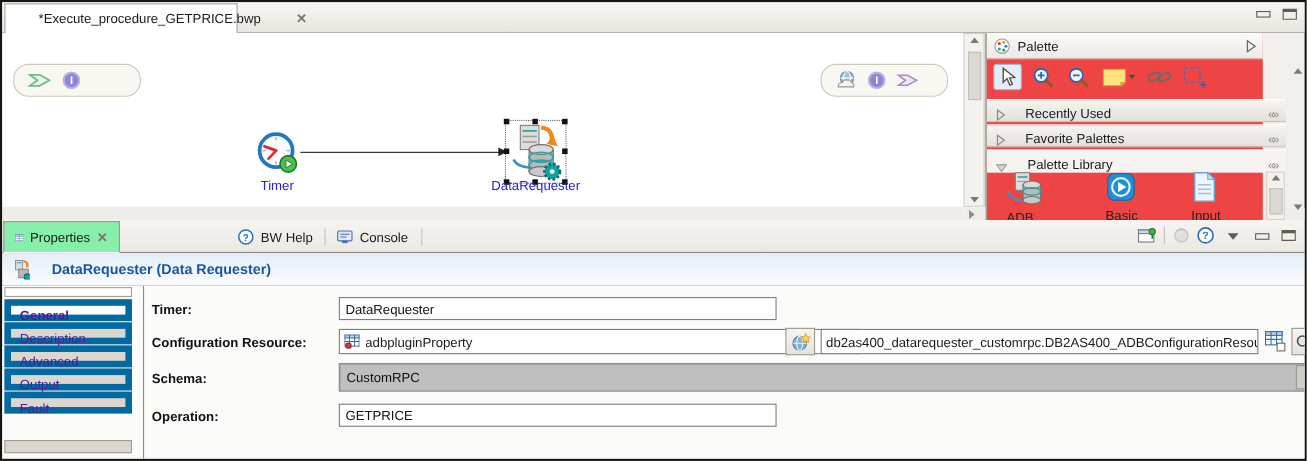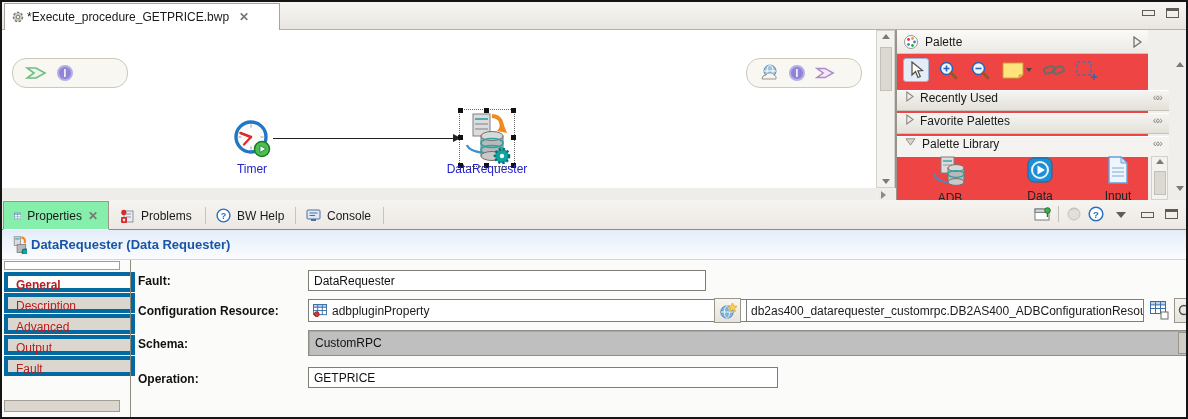--- a/index.html
+++ b/index.html
@@ -1,21 +1,21 @@
 <!DOCTYPE html>
 <html><head>
 <meta charset="utf-8">
 <style>
   *{margin:0;padding:0;box-sizing:border-box}
   body{font-family:"Liberation Sans",sans-serif;font-size:12px;color:#1a1a1a;background:#fff}
   #app{position:relative;width:1188px;height:419px;border:2px solid #151515;background:#f1efeb;overflow:hidden}
   .abs{position:absolute}
   
   .etabbar{left:0;top:0;width:1184px;height:28px;background:linear-gradient(#f8f6f3,#e9e6e0);border-bottom:1px solid #b6b2aa}
-  .etab{left:2px;top:1px;width:276px;height:27px;background:#fff;border:1px solid #a8a49b;border-bottom:none;display:flex;align-items:center;gap:2px;padding:0 6px}
+  .etab{left:2px;top:1px;width:212px;height:27px;background:#fff;border:1px solid #a8a49b;border-bottom:none;display:flex;align-items:center;gap:24px;padding:0 6px}
   .etab .close{color:#7a776f;font-weight:bold;font-size:12px;margin-left:8px;cursor:default}
   .winbtn{width:13px;height:10px;border:1px solid #5f5c55}
   
   .canvas{left:0;top:28px;width:894px;height:158px;background:#fff;overflow:hidden;border-right:1px solid #98948b}
   .proc{left:124px;top:8px;width:618px;height:154px;border:2px solid #c9ad3a;background:#fff;border-radius:2px}
   .prochdr{height:22px;background:linear-gradient(#fdf9c8,#f2d977);border-bottom:1px solid #c9ad3a;display:flex;align-items:center;padding:0 4px}
   .prochdr .ttl{flex:1;text-align:center;font-size:12px;color:#222}
   .btn-group{height:30px;border:1px solid #ccc9ba;border-radius:14px;background:#f8f7f1;display:flex;align-items:center;gap:10px;padding:0 12px}
   .infoball{width:16px;height:16px;border-radius:50%;background:#8f84d8;border:2px solid #b6aee4;color:#fff;font-weight:bold;font-size:10px;display:flex;align-items:center;justify-content:center}
   .actlabel{color:#2323cf;font-size:12px;text-align:center}
@@ -24,33 +24,33 @@
   .thumb{width:12px;background:#dcd9d3;border:1px solid #c3c0b8}
   .tri-up{width:0;height:0;border-left:4px solid transparent;border-right:4px solid transparent;border-bottom:5px solid #7d7a72}
   .tri-dn{width:0;height:0;border-left:4px solid transparent;border-right:4px solid transparent;border-top:5px solid #7d7a72}
   .tri-r{width:0;height:0;border-top:4px solid transparent;border-bottom:4px solid transparent;border-left:5px solid #8d8a82}
   
   .palette{left:895px;top:28px;width:251px;height:170px;background:#ef4444}
   .palhdr{height:24px;border-bottom:1px solid #c9c5bd;display:flex;align-items:center;gap:6px;padding:0 6px;background:linear-gradient(#fbfaf8,#eceae5)}
   .paltool{height:32px;display:flex;align-items:center;gap:6px;padding:0 6px}
   .ptbtn{width:26px;height:24px;display:flex;align-items:center;justify-content:center;border-radius:3px}
   .ptbtn.sel{border:1px solid #9fb6d4;background:#e3ecf7}
-  .psec{height:21px;background:linear-gradient(#f5f4f1,#e4e1da);border-top:1px solid #fff;border-bottom:1px solid #c6c2b9;display:flex;align-items:flex-start;gap:6px;padding:0 8px;width:272px}
+  .psec{height:21px;background:linear-gradient(#f5f4f1,#e4e1da);border-top:1px solid #fff;border-bottom:1px solid #c6c2b9;display:flex;align-items:flex-end;gap:18px;padding:0 8px;width:272px}
   .psec .pin{margin-left:auto;color:#8d8a82;font-size:11px;letter-spacing:-2px}
-  .pitem{position:absolute;text-align:center;width:70px}
+  .pitem{position:absolute;text-align:left;width:70px}
   .pitem .plabel{font-size:12px;color:#222;margin-top:2px}
   
   .btabbar{left:0;top:198px;width:1184px;height:30px;background:linear-gradient(#f6f4f1,#ece9e3);border-bottom:1px solid #8e8a80}
   .btab{position:absolute;top:1px;height:29px;display:flex;align-items:center;gap:6px;padding:0 10px}
   .btab.active{background:#86efac;border:1px solid #9b968c;border-bottom:1px solid #fff}
   .btab .sep{position:absolute;right:0;top:6px;bottom:6px;width:1px;background:#c8c4bb}
-  .phead{left:0;top:228px;width:1184px;height:30px;background:linear-gradient(#e3edf8,#fbfcfe);border-bottom:1px solid #cdd9e6;display:flex;align-items:center;gap:4px;padding:0 8px}
+  .phead{left:0;top:228px;width:1184px;height:30px;background:linear-gradient(#e3edf8,#fbfcfe);border-bottom:1px solid #cdd9e6;display:flex;align-items:center;gap:20px;padding:0 8px}
   .phead .t{font-weight:bold;font-size:13px;color:#1a55a5}
   .pcontent{left:0;top:258px;width:1184px;height:157px;background:#fbfbfa}
-  .side-tab{width:131px;height:20px;line-height:19px;padding-left:8px;background:#dbd7ce;border:4px solid #0369a1;margin-bottom:1px;color:#b91c1c}
+  .side-tab{width:116px;height:20px;line-height:19px;padding-left:8px;background:#dbd7ce;border:6px solid #0369a1;margin-bottom:1px;color:#4c1d95}
   .side-tab.active{background:#fdfdfc;font-weight:bold}
   .flabel{font-weight:bold;color:#111}
   .tinput{border:1px solid #7f7d77;background:#fff;height:21px;font-family:"Liberation Sans",sans-serif;font-size:12px;padding:0 5px;color:#111}
   .combo{border:1px solid #7f7d77;background:#fff;display:flex;align-items:center;gap:5px;padding-left:4px}
   .combo .dd{margin-left:auto;width:19px;align-self:stretch;background:linear-gradient(#f4f2ee,#dcd9d2);border-left:1px solid #b5b1a8;display:flex;align-items:center;justify-content:center}
   .disabledf{background:#bfbfbf;border:1px solid #8f8d88;box-shadow:inset 1px 1px 0 #a8a8a8;display:flex;align-items:center;padding:0 6px;color:#111}
   .sqbtn{border:1px solid #9a968c;background:linear-gradient(#f7f5f1,#e6e3dc);display:flex;align-items:center;justify-content:center}
 </style>
 </head>
 <body>
@@ -239,21 +239,21 @@
         <ellipse cx="23" cy="26" rx="8" ry="3.4" fill="#c9c9c9" stroke="#707070"></ellipse>
       </svg>
       <div class="plabel">ADB</div>
     </div>
     <div class="pitem" style="left:108px;top:126px">
       <svg width="28" height="28" viewBox="0 0 28 28">
         <rect x="2" y="2" width="24" height="24" rx="6" fill="#1e8fd5" stroke="#1565a0"></rect>
         <circle cx="14" cy="14" r="8" fill="none" stroke="#eaf4fc" stroke-width="2"></circle>
         <polygon points="11.5,9.5 11.5,18.5 19,14" fill="#fff"></polygon>
       </svg>
-      <div class="plabel">Data</div>
+      <div class="plabel">Basic</div>
     </div>
     <div class="pitem" style="left:186px;top:126px">
       <svg width="24" height="28" viewBox="0 0 24 28">
         <path d="M3,1 h12 l6,6 v20 h-18 z" fill="#eef5fd" stroke="#6a9fd8" stroke-width="1.4"></path>
         <path d="M15,1 l6,6 h-6 z" fill="#cfe2f6" stroke="#6a9fd8"></path>
         <line x1="6" y1="12" x2="18" y2="12" stroke="#9cc0e6" stroke-width="1.4"></line>
         <line x1="6" y1="16" x2="18" y2="16" stroke="#9cc0e6" stroke-width="1.4"></line>
         <line x1="6" y1="20" x2="18" y2="20" stroke="#9cc0e6" stroke-width="1.4"></line>
       </svg>
       <div class="plabel">Input</div>
@@ -272,32 +272,20 @@
   <div class="abs btabbar"></div>
   <div class="abs btab active" style="left:1px;top:199px;width:106px">
     <svg width="14" height="12" viewBox="0 0 15 13">
       <rect x="0.5" y="0.5" width="14" height="12" fill="#fff" stroke="#5a7fa8"></rect>
       <rect x="0.5" y="0.5" width="14" height="3.5" fill="#c6d8ee" stroke="#5a7fa8"></rect>
       <line x1="7.5" y1="0.5" x2="7.5" y2="12.5" stroke="#5a7fa8"></line>
       <line x1="0.5" y1="8" x2="14.5" y2="8" stroke="#5a7fa8"></line>
     </svg>
     <span>Properties</span>
     <span style="color:#7a776f;font-weight:bold">✕</span>
-  </div>
-  <div class="abs btab" style="left:108px;top:199px;width:96px">
-    <svg width="15" height="14" viewBox="0 0 15 14">
-      <rect x="4" y="2" width="9" height="11" fill="#e9ecf1" stroke="#8a93a2"></rect>
-      <line x1="6" y1="5" x2="11" y2="5" stroke="#8a93a2"></line>
-      <line x1="6" y1="8" x2="11" y2="8" stroke="#8a93a2"></line>
-      <circle cx="3.8" cy="3.4" r="2.6" fill="#d62c2c"></circle>
-      <rect x="1" y="8" width="6" height="6" fill="#d62c2c" rx="1"></rect>
-      <path d="M3,10 l2,2 m0,-2 l-2,2" stroke="#fff" stroke-width="1.1"></path>
-    </svg>
-    <span>Problems</span>
-    <span class="sep"></span>
   </div>
   <div class="abs btab" style="left:204px;top:199px;width:90px">
     <svg width="15" height="15" viewBox="0 0 15 15">
       <circle cx="7.5" cy="7.5" r="6.4" fill="#fff" stroke="#2a6fc0" stroke-width="1.4"></circle>
       <text x="7.5" y="10.8" text-anchor="middle" font-size="9" font-weight="bold" fill="#2a6fc0" font-family="Liberation Sans, sans-serif">?</text>
     </svg>
     <span>BW Help</span>
     <span class="sep"></span>
   </div>
   <div class="abs btab" style="left:294px;top:199px;width:88px">
@@ -346,21 +334,21 @@
   <div class="abs" style="left:2px;top:270px">
     <div class="side-tab active">General</div>
     <div class="side-tab">Description</div>
     <div class="side-tab">Advanced</div>
     <div class="side-tab">Output</div>
     <div class="side-tab">Fault</div>
   </div>
   <div class="abs" style="left:2px;top:398px;width:116px;height:12px;background:#dbd7ce;border:1px solid #a39e93"></div>
   <div class="abs" style="left:128px;top:258px;width:1px;height:157px;background:#8e8a80"></div>
 
-  <div class="abs flabel" style="left:136px;top:272px">Fault:</div>
+  <div class="abs flabel" style="left:136px;top:272px">Timer:</div>
   <input class="abs tinput" style="left: 306px; top: 268px; width: 398px;" value="DataRequester">
 
   <div class="abs flabel" style="left:136px;top:302px">Configuration Resource:</div>
   <div class="abs combo" style="left:306px;top:297px;width:474px;height:23px">
     <svg width="14" height="13" viewBox="0 0 15 14">
       <rect x="0.5" y="0.5" width="14" height="11" fill="#fff" stroke="#3a6ea5"></rect>
       <rect x="0.5" y="0.5" width="14" height="3" fill="#bcd2ec" stroke="#3a6ea5"></rect>
       <line x1="5" y1="0.5" x2="5" y2="11.5" stroke="#3a6ea5"></line>
       <line x1="10" y1="0.5" x2="10" y2="11.5" stroke="#3a6ea5"></line>
       <line x1="0.5" y1="7" x2="14.5" y2="7" stroke="#3a6ea5"></line>
@@ -397,15 +385,15 @@
     </svg>
   </div>
 
   <div class="abs flabel" style="left:136px;top:335px">Schema:</div>
   <div class="abs disabledf" style="left:306px;top:328px;width:1004px;height:26px">
     <span>CustomRPC</span>
   </div>
   <div class="abs" style="left:1176px;top:330px;width:14px;height:22px;background:#cfcdc8;border:1px solid #9a968c"></div>
 
   <div class="abs flabel" style="left:136px;top:370px">Operation:</div>
-  <input class="abs tinput" style="left: 306px; top: 365px; width: 470px;" value="GETPRICE">
+  <input class="abs tinput" style="left: 306px; top: 365px; width: 398px;" value="GETPRICE">
 
 </div>
 
 </body></html>

